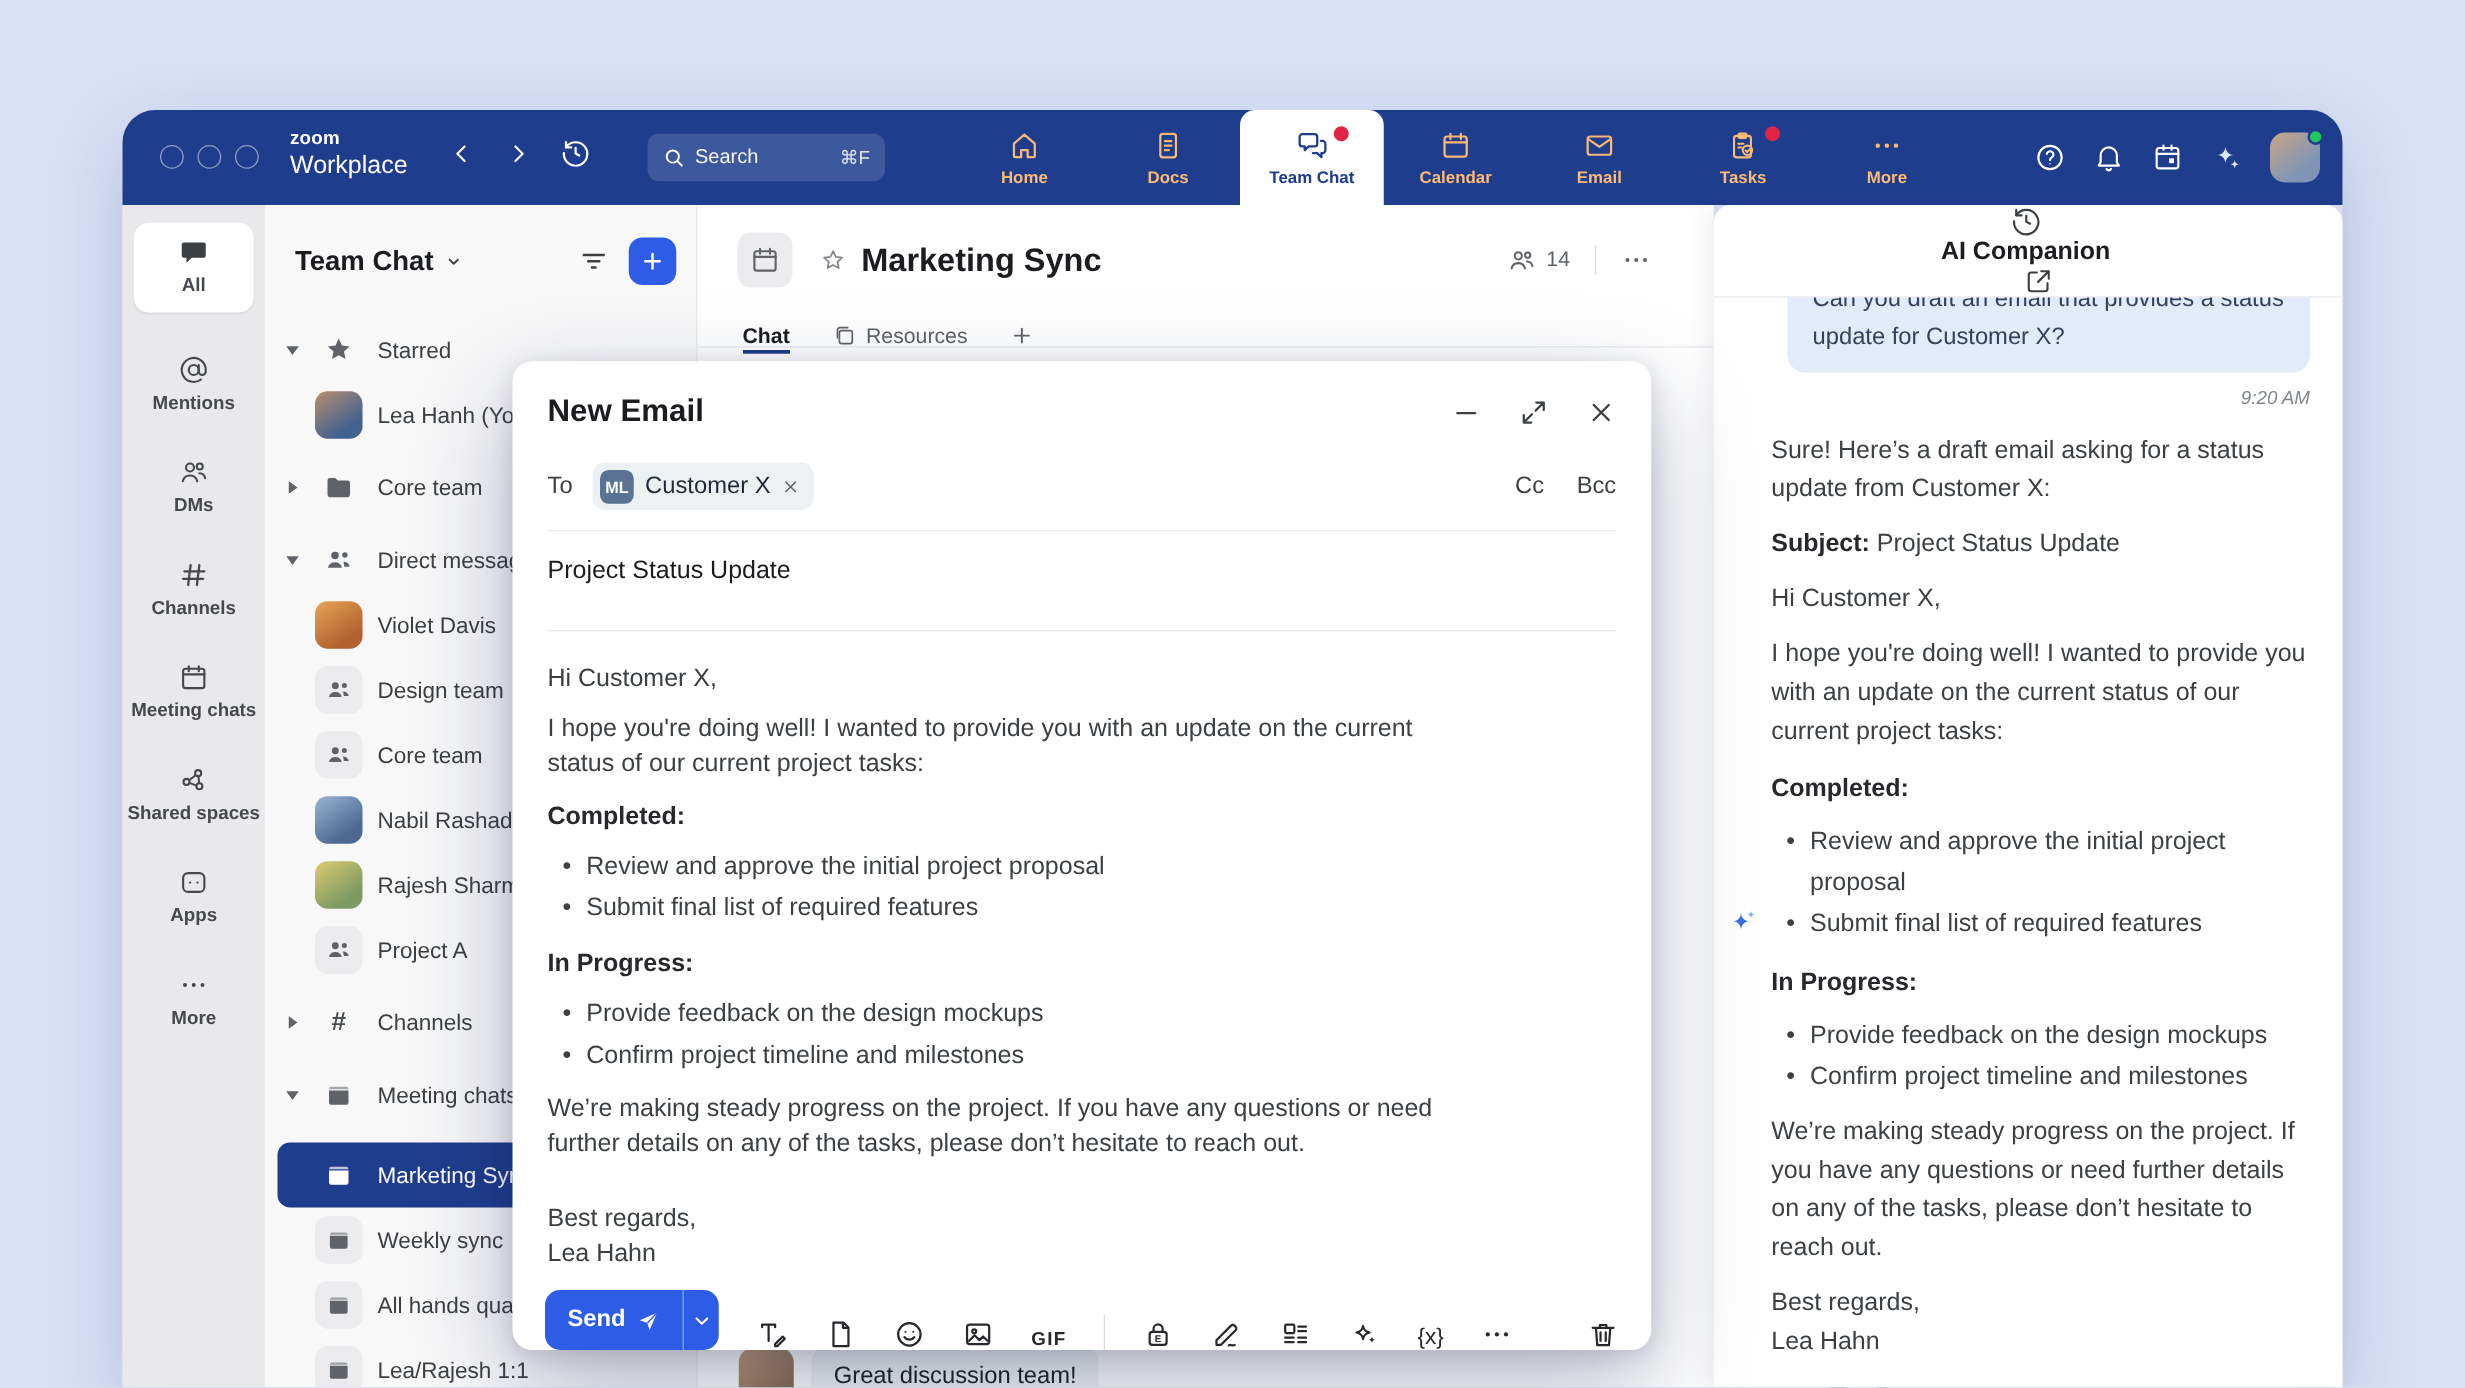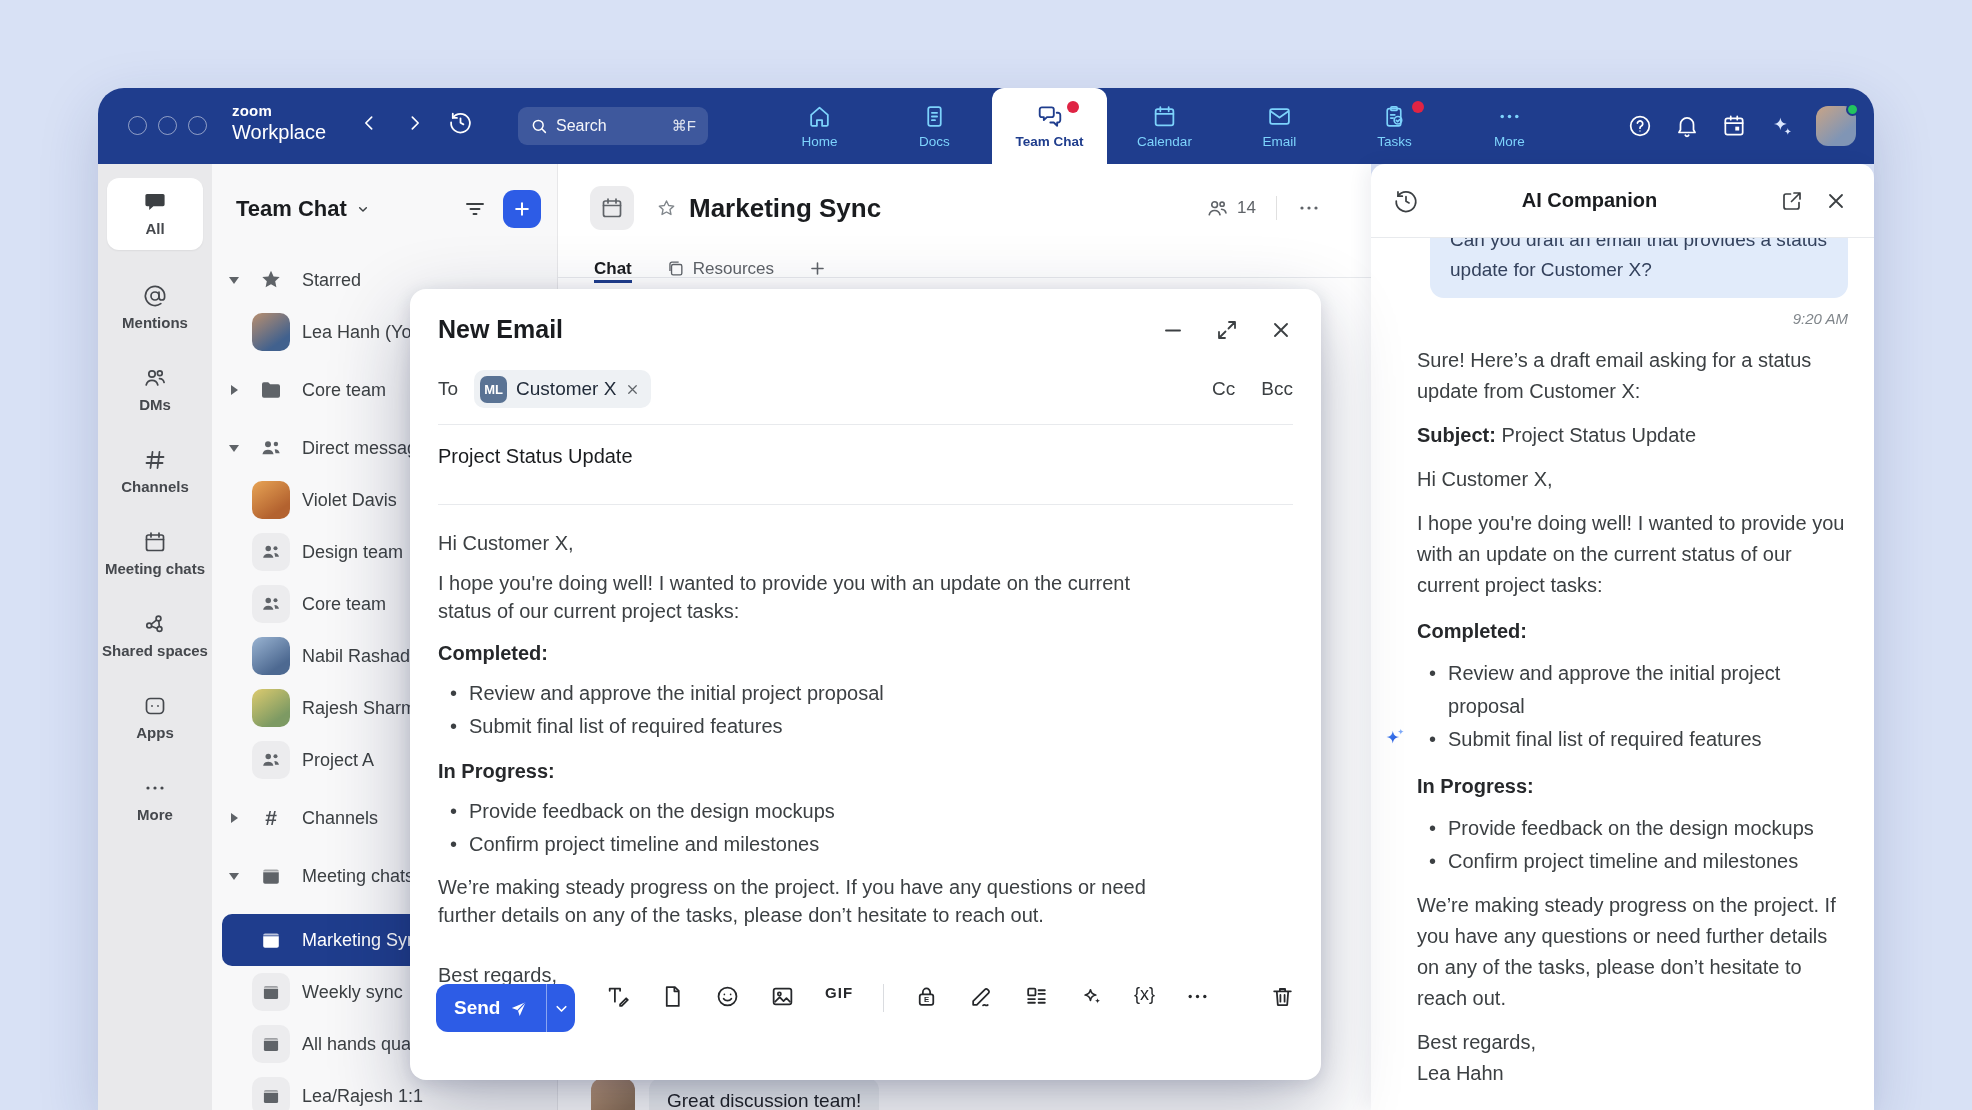--- a/index.html
+++ b/index.html
@@ -23,21 +23,21 @@
   .logo{position:absolute;left:134px;top:15px;line-height:1;}
   .logo .l1{font-size:15px;font-weight:700;letter-spacing:.2px;}
   .logo .l2{font-size:20px;font-weight:400;margin-top:4px;}
   .navbtns{position:absolute;left:262px;top:22px;display:flex;gap:24px;align-items:center;color:#fff;}
   .searchbox{position:absolute;left:420px;top:19px;width:190px;height:38px;border-radius:9px;
              background:rgba(255,255,255,.14);display:flex;align-items:center;padding:0 12px;gap:8px;}
   .searchbox .ph{font-size:16px;color:rgba(255,255,255,.95);flex:1;}
   .searchbox .sc{font-size:15px;color:rgba(255,255,255,.85);}
   .mainnav{position:absolute;left:664px;top:0;height:76px;display:flex;}
   .navitem{width:115px;height:76px;display:flex;flex-direction:column;align-items:center;justify-content:center;
-           gap:5px;color:#7dd3fc;position:relative;font-size:13.5px;}
+           gap:5px;color:#fdba74;position:relative;font-size:13.5px;font-weight:bold;}
   .navitem.active{background:#fff;border-radius:12px 12px 0 0;color:var(--navy);font-weight:700;}
   .reddot{position:absolute;width:12px;height:12px;border-radius:50%;background:var(--red);top:13px;margin-left:46px;}
   .rightnav{position:absolute;right:18px;top:0;height:76px;display:flex;gap:21px;align-items:center;color:#fff;}
   .avatar-top{width:40px;height:40px;border-radius:12px;background:linear-gradient(140deg,#c9a486,#8095b5 70%);position:relative;}
   .avatar-top i{position:absolute;right:-3px;top:-3px;width:13px;height:13px;border-radius:50%;background:#22c55e;border:2px solid var(--navy);}
   
   .content{position:absolute;left:0;top:76px;right:0;bottom:0;display:flex;}
   
   .rail{width:114px;background:var(--railbg);display:flex;flex-direction:column;align-items:center;
         padding-top:14px;gap:34px;color:#45484d;}
@@ -95,32 +95,32 @@
   .m-to .sp{flex:1;}
   .ccbcc{font-size:19px;color:var(--ink2);display:flex;gap:26px;}
   .m-div{height:1px;background:var(--line);margin-top:16px;}
   .m-subj{font-size:20px;color:#1a1c1f;padding:20px 0;}
   .m-body{font-size:20px;color:var(--ink2);line-height:28px;padding-top:24px;max-width:724px;}
   .m-body p{margin-bottom:12px;}
   .m-body .bld{font-weight:700;color:#26282b;margin:14px 0 10px;}
   .bullets{margin-bottom:12px;}
   .bullet{display:flex;gap:12px;padding-left:12px;line-height:33px;}
   .bullet .dot{flex:none;}
-  .m-toolbar{position:absolute;left:26px;right:26px;bottom:0;height:96px;display:flex;align-items:flex-start;gap:30px;color:#26282b;}
+  .m-toolbar{position:absolute;left:26px;right:26px;bottom:0;height:96px;display:flex;align-items:flex-end;gap:30px;color:#26282b;}
   .sendbtn{display:flex;align-items:stretch;height:48px;border-radius:12px;overflow:hidden;background:var(--accent);color:#fff;}
   .sendbtn .s-main{display:flex;align-items:center;gap:9px;padding:0 18px;font-size:19px;font-weight:700;}
   .sendbtn .s-drop{width:46px;display:flex;align-items:center;justify-content:center;border-left:1px solid rgba(255,255,255,.45);}
   .tb-gif{font-size:15px;font-weight:700;letter-spacing:1px;}
   .tb-var{font-size:18px;color:#26282b;}
   .tdiv{width:1px;height:28px;background:#dadce0;}
   .m-toolbar .push{flex:1;}
   
   .ai{width:503px;background:#fff;border-radius:14px 14px 0 0;position:relative;z-index:5;
       box-shadow:-6px 0 18px rgba(30,40,90,.07);display:flex;flex-direction:column;}
-  .ai-h{height:74px;display:flex;align-items:center;padding:0 26px 0 22px;border-bottom:1px solid var(--line);color:#3c4043;}
+  .ai-h{height:74px;display:flex;align-items:center;padding:0 26px 0 22px;border-bottom:1px solid var(--line);color:#3c4043;flex-direction:column;}
   .ai-title{flex:1;text-align:center;font-size:20px;font-weight:700;color:#1a1c1f;}
   .ai-h .gap{margin-left:20px;}
   .ai-body{flex:1;overflow:hidden;padding:0 26px 0 10px;}
   .u-bubble{margin-left:49px;margin-top:-26px;background:var(--bubble);border-radius:14px;padding:13px 20px;
             font-size:19px;line-height:30px;color:#33415c;}
   .tstamp{text-align:right;font-size:15px;color:#80868b;margin-top:12px;font-style:italic;}
   .ai-msg{display:flex;gap:9px;margin-top:18px;}
   .ai-msg .spark{margin-top:2px;}
   .ai-text{flex:1;font-size:20px;line-height:31px;color:var(--ink2);max-width:437px;}
   .ai-text p{margin-bottom:13px;}

